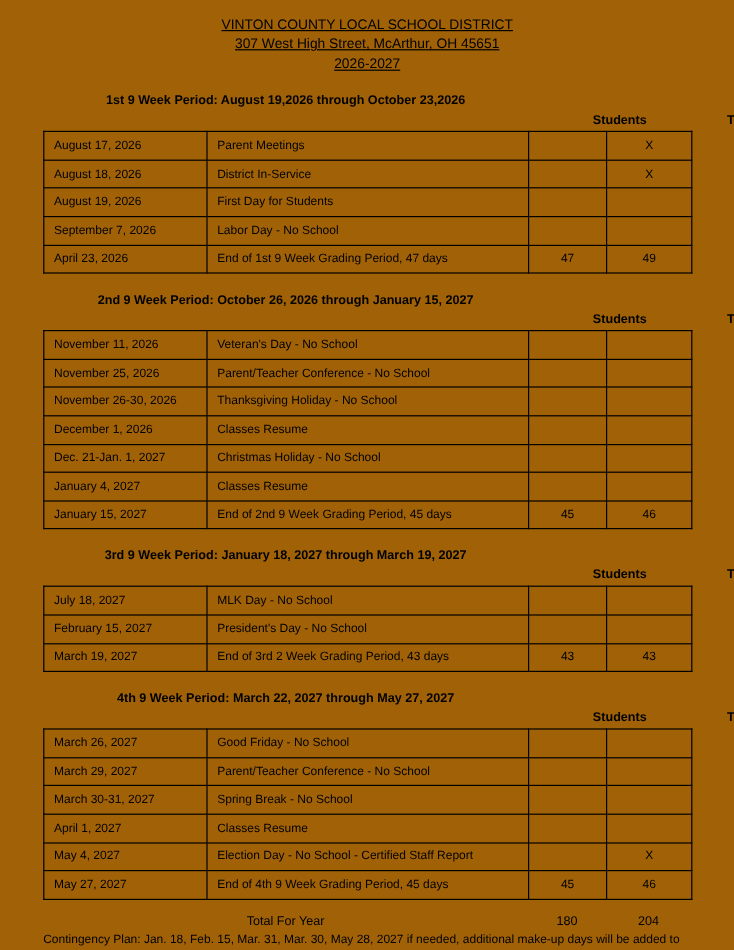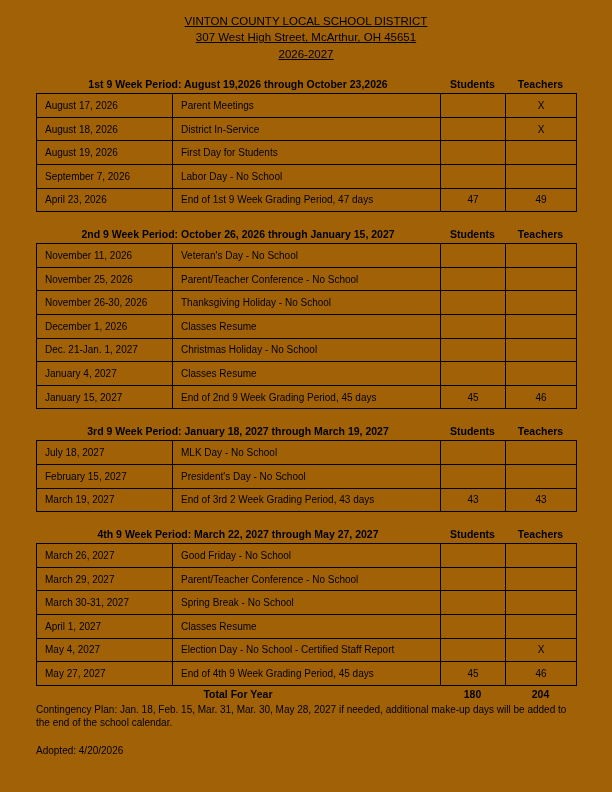--- a/index.html
+++ b/index.html
@@ -26,23 +26,24 @@
   .content { width: 540px; }
 
   .section { margin-top: 17px; }
   .section-header {
     display: grid;
     grid-template-columns: 404px 65px 71px;
     font-weight: bold;
     font-size: 10.5px;
     line-height: 11px;
     margin-bottom: 3px;
+    gap: 44px;
   }
   .section-title { text-align: center; }
-  .col-label { text-align: center; }
+  .col-label { text-align: center; margin-top: 16px; }
 
   .cal-table {
     width: 540px;
     border-collapse: collapse;
     table-layout: fixed;
   }
   .cal-table td {
     border: 1px solid #000;
     height: 23.6px;
     font-size: 10px;
@@ -53,24 +54,24 @@
   }
   .cal-table td.c-students,
   .cal-table td.c-teachers {
     text-align: center;
     padding: 0;
   }
 
   .total-row {
     display: grid;
     grid-template-columns: 404px 65px 71px;
-    font-weight: bold;
+    font-weight: normal;
     font-size: 10.5px;
     line-height: 12px;
-    margin-top: 2px;
+    margin-top: 12px;
     width: 540px;
   }
   .total-label { text-align: center; }
   .total-val { text-align: center; }
 
   .footnote {
     margin-top: 3px;
     font-size: 10px;
     line-height: 13px;
     width: 544px;

